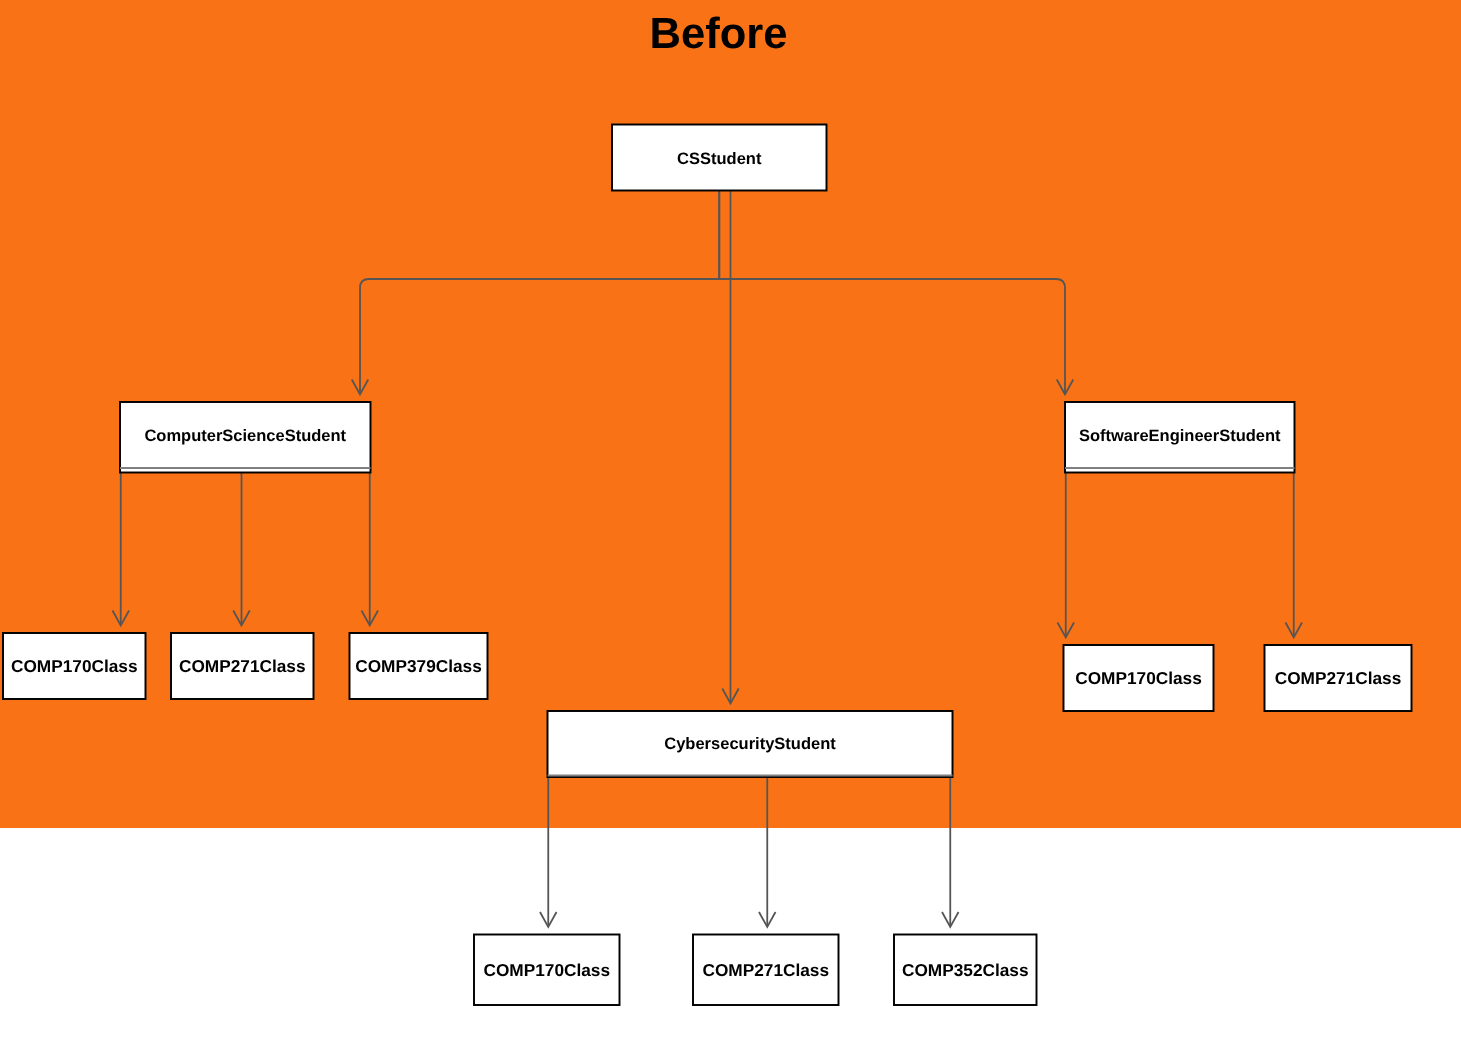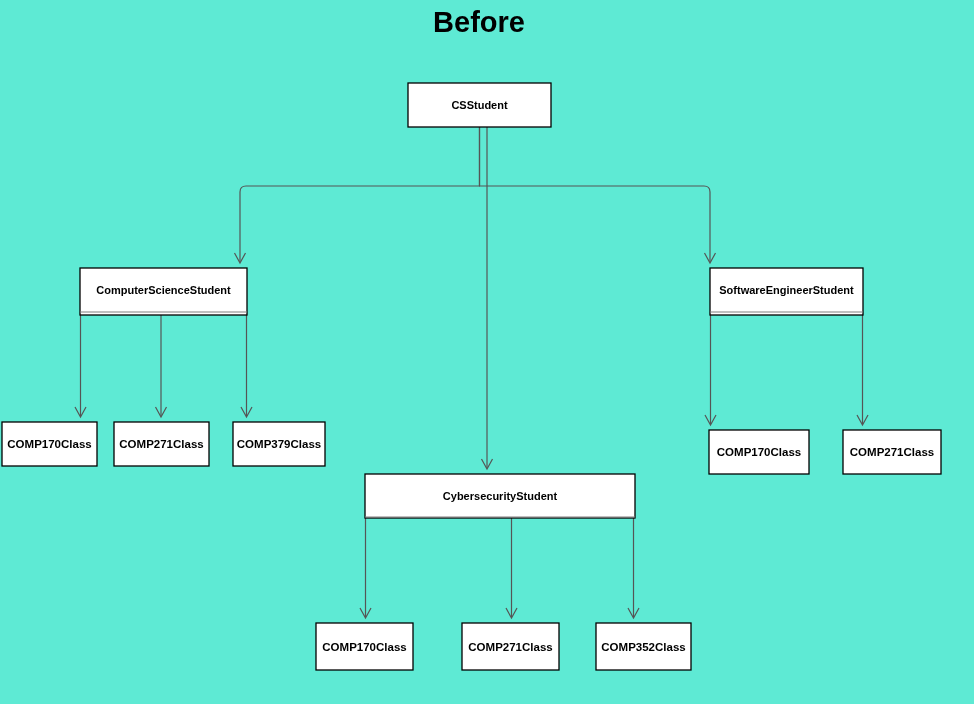--- a/index.html
+++ b/index.html
@@ -9,22 +9,22 @@
   }
   body {
     width: 974px;
     height: 704px;
     font-family: "Liberation Sans", sans-serif;
     overflow: hidden;
   }
   #diagram-root {
     position: relative;
     width: 974px;
-    height: 704px;
-    background: #5eead4;
+    height: 552px;
+    background: #f97316;
   }
   svg.diagram-canvas {
     position: absolute;
     top: 0;
     left: 0;
     width: 974px;
     height: 704px;
     display: block;
   }
   .diagram-title {

